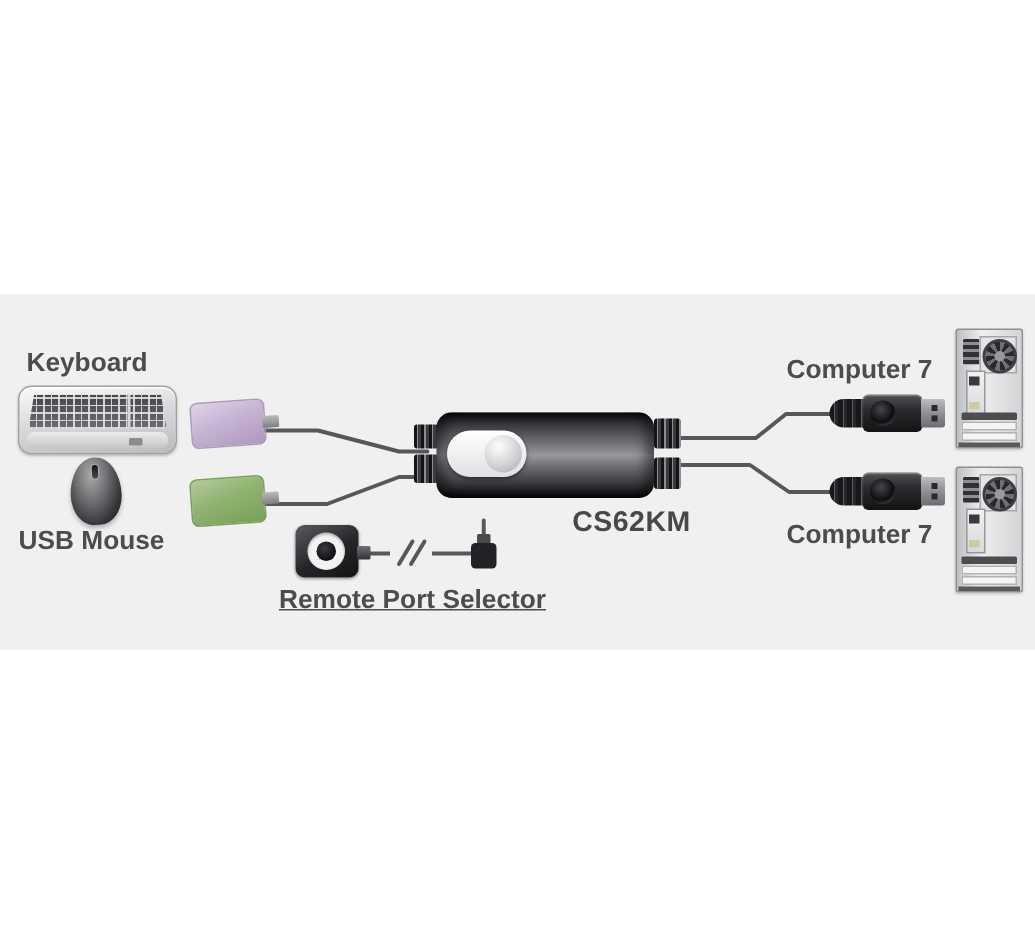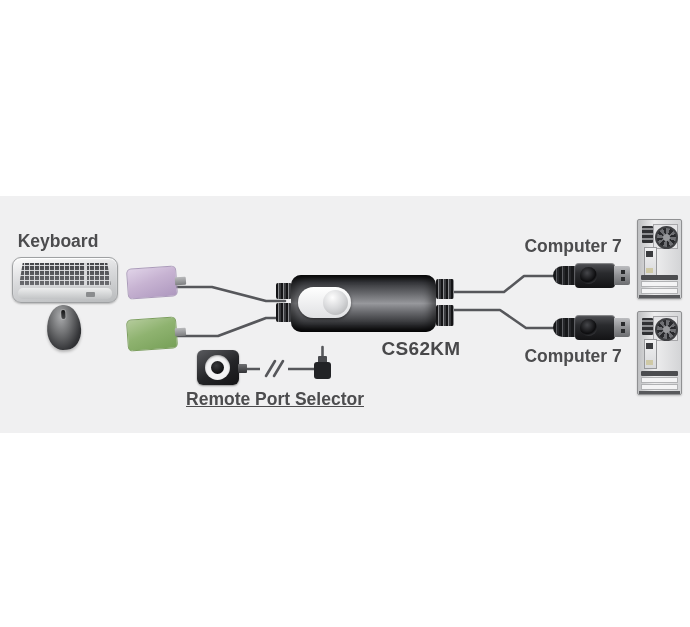--- a/index.html
+++ b/index.html
@@ -138,20 +138,21 @@
   <div class="keyboard">
     <div class="kb-keys"></div>
     <div class="kb-gap"></div>
     <div class="kb-palm"></div>
     <div class="kb-logo"></div>
   </div>
 
   <div class="mouse">
     <div class="mouse-wheel"></div>
   </div>
+  <div class="label lbl-mouse">USB Mouse</div>
 
   <div class="conn conn-purple">
     <div class="conn-stub"></div>
   </div>
   <div class="conn conn-green">
     <div class="conn-stub"></div>
   </div>
 
   <div class="kvm-ribs ribs-l1"></div>
   <div class="kvm-ribs ribs-l2"></div>

